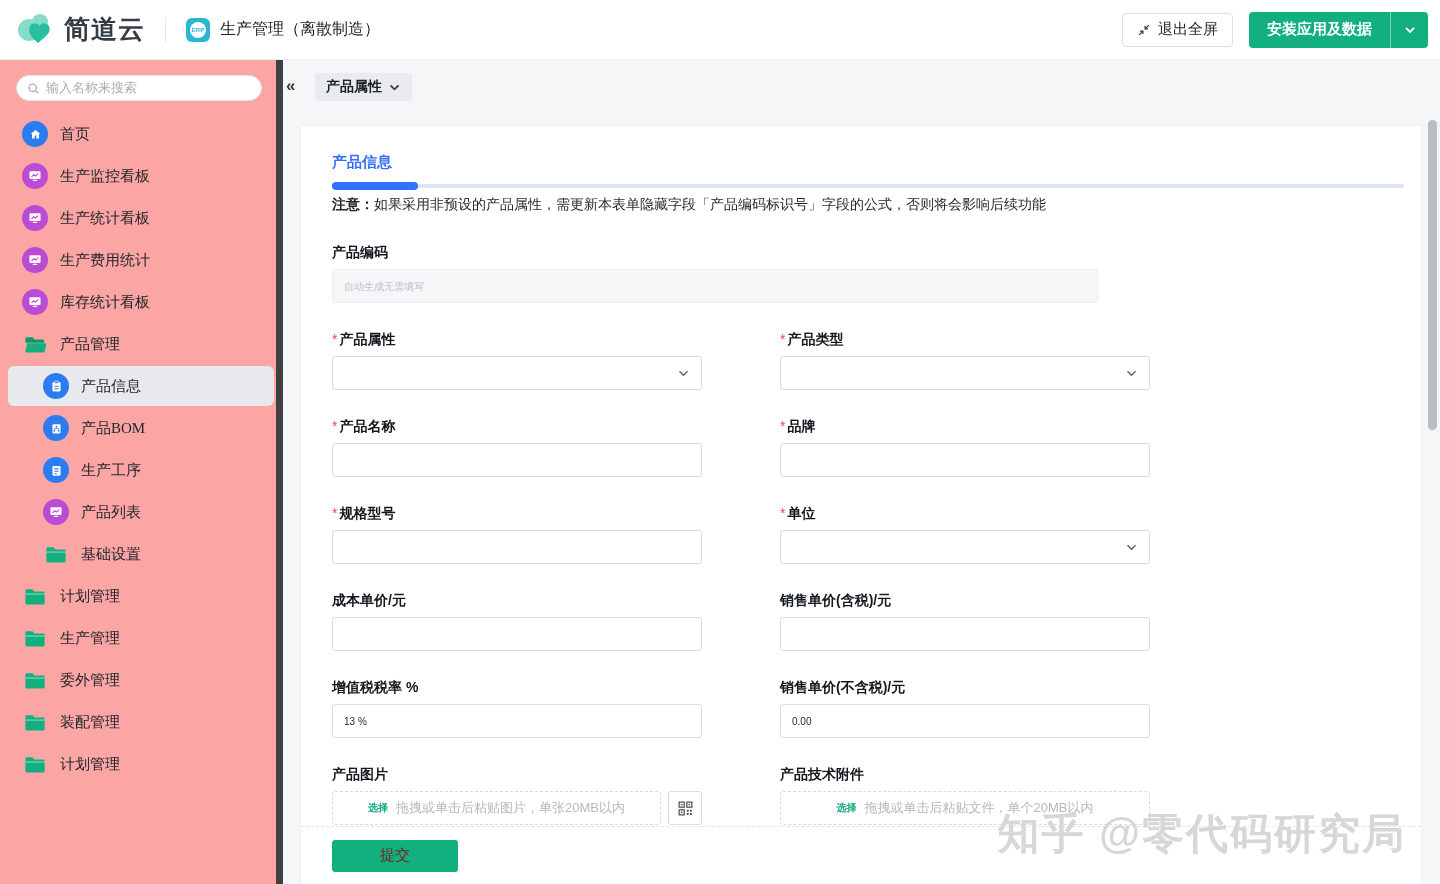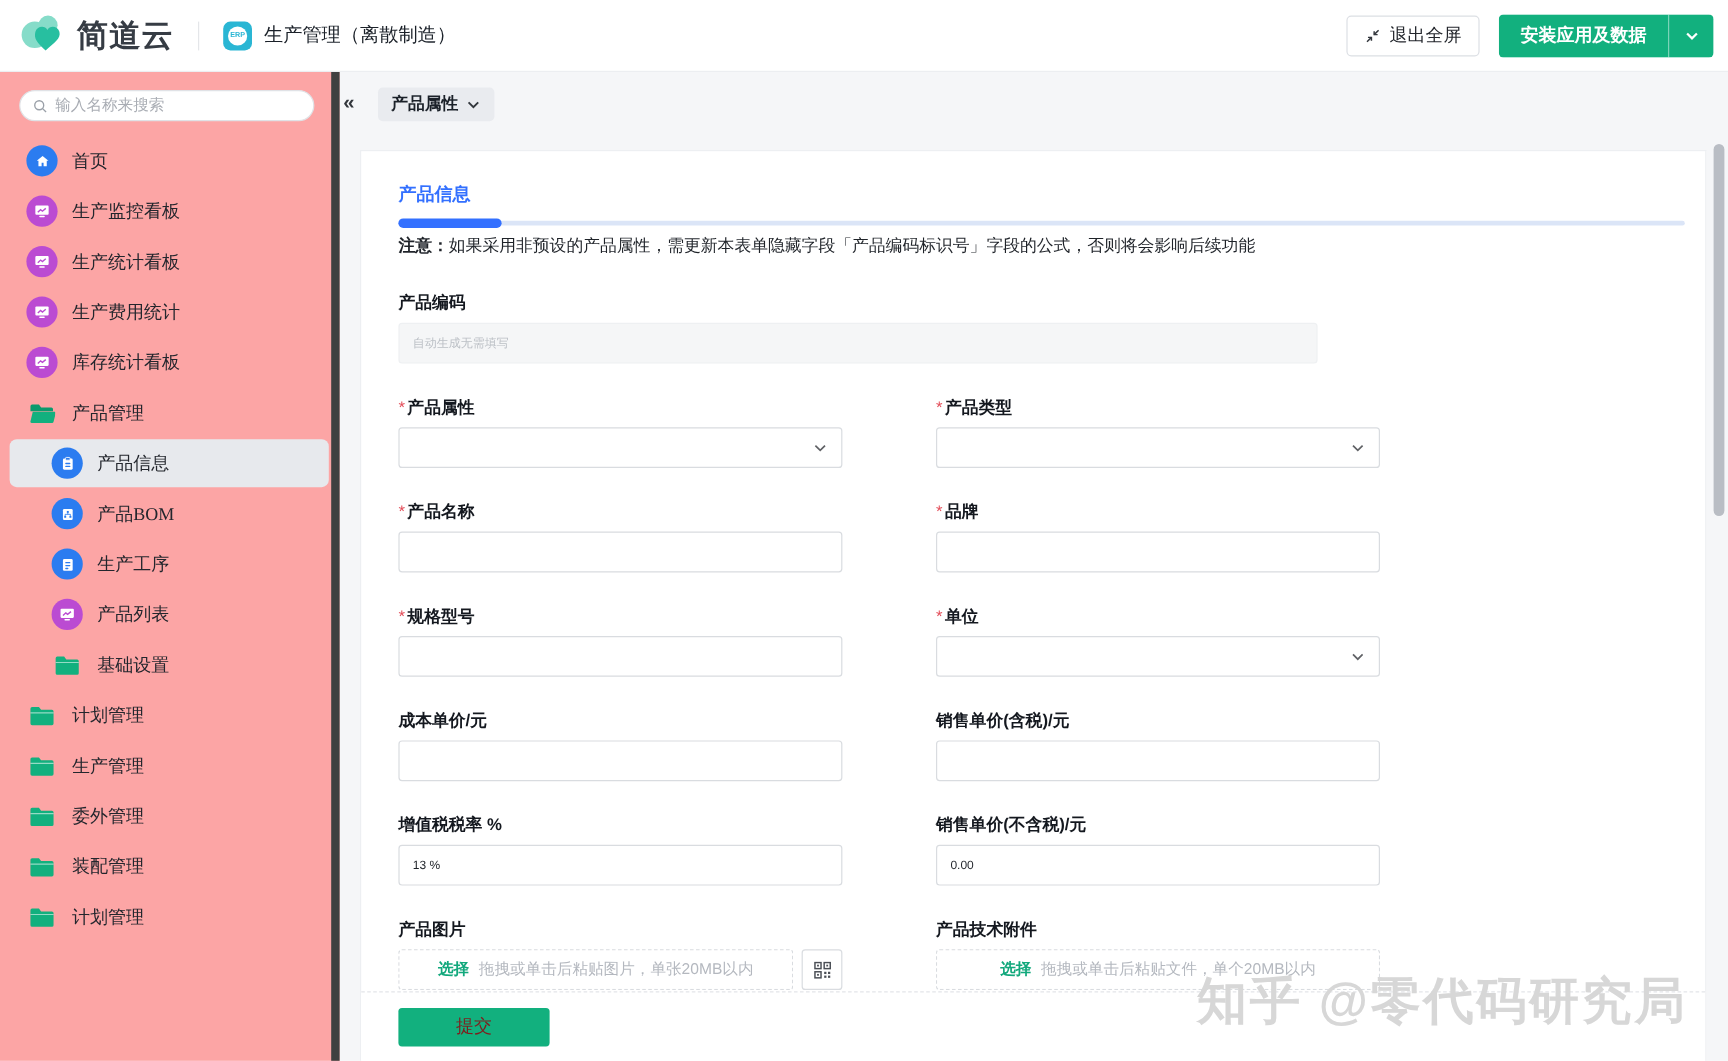--- a/index.html
+++ b/index.html
@@ -77,21 +77,21 @@
   input.control::placeholder { color:#bcc0c6; }
   input.control:disabled { background:#f5f6f7; border-color:#eef0f2; }
   .select { position:relative; cursor:pointer; }
   .select svg { position:absolute; right:11px; top:10px; }
 
   .grid { margin-top:31px; display:grid; grid-template-columns:370px 370px; column-gap:78px; }
 
   .upload-row { display:flex; }
   .upload { height:34px; border:1px dashed #d9dce0; border-radius:3px; display:flex; align-items:center;
     justify-content:center; font-size:13px; color:#b4b8bf; cursor:pointer; background:#fff; white-space:nowrap; }
-  .upload .select-link { color:#12a87c; font-weight:bold; font-size:13px; margin-right:8px; }
+  .upload .select-link { color:#12a87c; font-weight:bold; font-size:10px; margin-right:8px; }
   .upload.img { width:330px; }
   .upload.file { width:370px; }
   .qr-btn { width:34px; height:34px; margin-left:7px; border:1px solid #d9dce0; border-radius:3px;
     background:#fff; display:flex; align-items:center; justify-content:center; cursor:pointer; flex:none; }
 
   .card-footer { position:absolute; left:0; right:0; bottom:0; height:58px; border-top:1px dashed #e3e5e9;
     background:#fff; display:flex; align-items:center; padding-left:31px; }
   .btn-submit { width:126px; height:32px; background:#12b07e; color:#7f1d1d; font-size:15px; border:none;
     border-radius:3px; cursor:pointer; font-family:inherit; }
 

